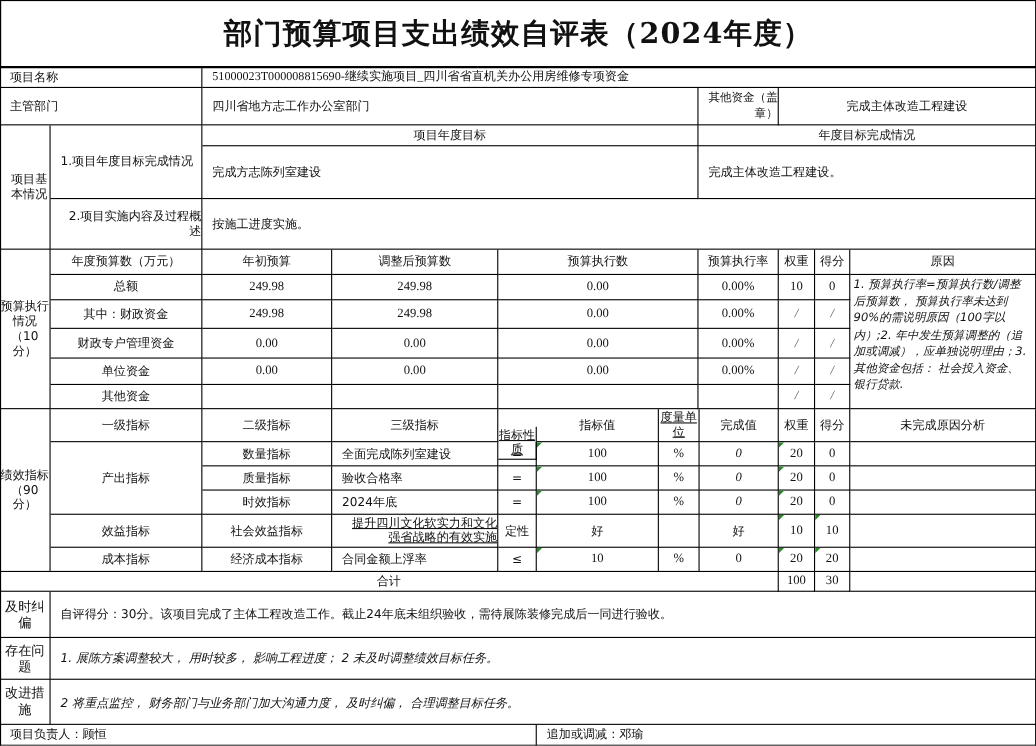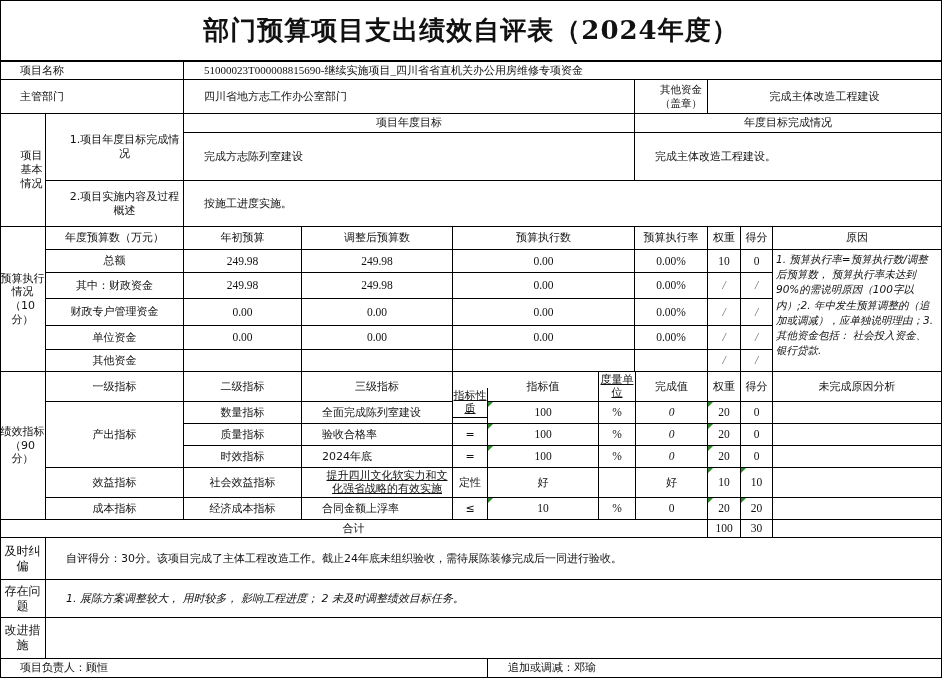--- a/index.html
+++ b/index.html
@@ -1,20 +1,20 @@
 <!DOCTYPE html>
 <html><head>
 <meta charset="utf-8">
 <style>
   * { box-sizing: border-box; margin: 0; padding: 0; }
   html, body { width: 942px; height: 678px; background: #ffffff; overflow: hidden; }
   body { position: relative; font-family: "DejaVu Sans", "Liberation Sans", sans-serif; font-size: 11px; color: #111; }
   .c { position: absolute; border-right: 1px solid #000; border-bottom: 1px solid #000; display: flex; align-items: center; overflow: hidden; line-height: 1.25; }
   .ctr { justify-content: center; text-align: center; }
-  .lft { justify-content: flex-start; text-align: center; padding-left: 20px; }
+  .lft { justify-content: flex-start; text-align: right; padding-left: 9px; }
   .num { font-family: "Liberation Serif", "DejaVu Serif", serif; font-size: 11.5px; }
   .it { font-style: italic; }
   .title { position: absolute; left: 0; top: 0; width: 942px; height: 62px; border: 1px solid #000; border-bottom: 2px solid #000; display: flex; align-items: center; justify-content: center; font-family: "DejaVu Serif", "Liberation Serif", serif; font-weight: bold; font-size: 26px; letter-spacing: 1px; }
   .frame { position: absolute; left: 0; top: 0; width: 942px; height: 678px; border-left: 1px solid #000; border-top: 1px solid #000; pointer-events: none; }
   .mark::before { content: ""; position: absolute; left: 0; top: 0; width: 0; height: 0; border-top: 5px solid #2a8a2a; border-right: 5px solid transparent; }
   .note { font-size: 10.5px; font-style: italic; padding: 2px 3px; line-height: 1.45; align-items: flex-start; }
   .ul { text-decoration: underline; }
 </style>
 </head>
 <body>
@@ -166,16 +166,17 @@
 <div class="c lft" style="left:773px;top:520px;width:169px;height:18px;"></div>
 
 <div class="c ctr" style="left:0;top:538px;width:46px;height:42px;font-size:12px;">及时纠偏</div>
 <div class="c lft" style="left:46px;top:538px;width:896px;height:42px;">自评得分：30分。该项目完成了主体工程改造工作。截止24年底未组织验收，需待展陈装修完成后一同进行验收。</div>
 
 <div class="c ctr" style="left:0;top:580px;width:46px;height:38px;font-size:12px;">存在问题</div>
 <div class="c lft it" style="left:46px;top:580px;width:896px;height:38px;">1. 展陈方案调整较大， 用时较多， 影响工程进度； 2 未及时调整绩效目标任务。</div>
 
 <div class="c ctr" style="left:0;top:618px;width:46px;height:41px;font-size:12px;">改进措施</div>
 <div class="c lft it" style="left:46px;top:618px;width:896px;height:41px;flex-direction:column;align-items:flex-start;justify-content:center;">
+  <div style="margin-top:3px;">2 将重点监控， 财务部门与业务部门加大沟通力度， 及时纠偏， 合理调整目标任务。</div>
 </div>
 
 <div class="c lft" style="left:0;top:659px;width:488px;height:19px;">项目负责人：顾恒</div>
 <div class="c lft" style="left:488px;top:659px;width:454px;height:19px;">追加或调减：邓瑜</div>
 
 </body></html>

